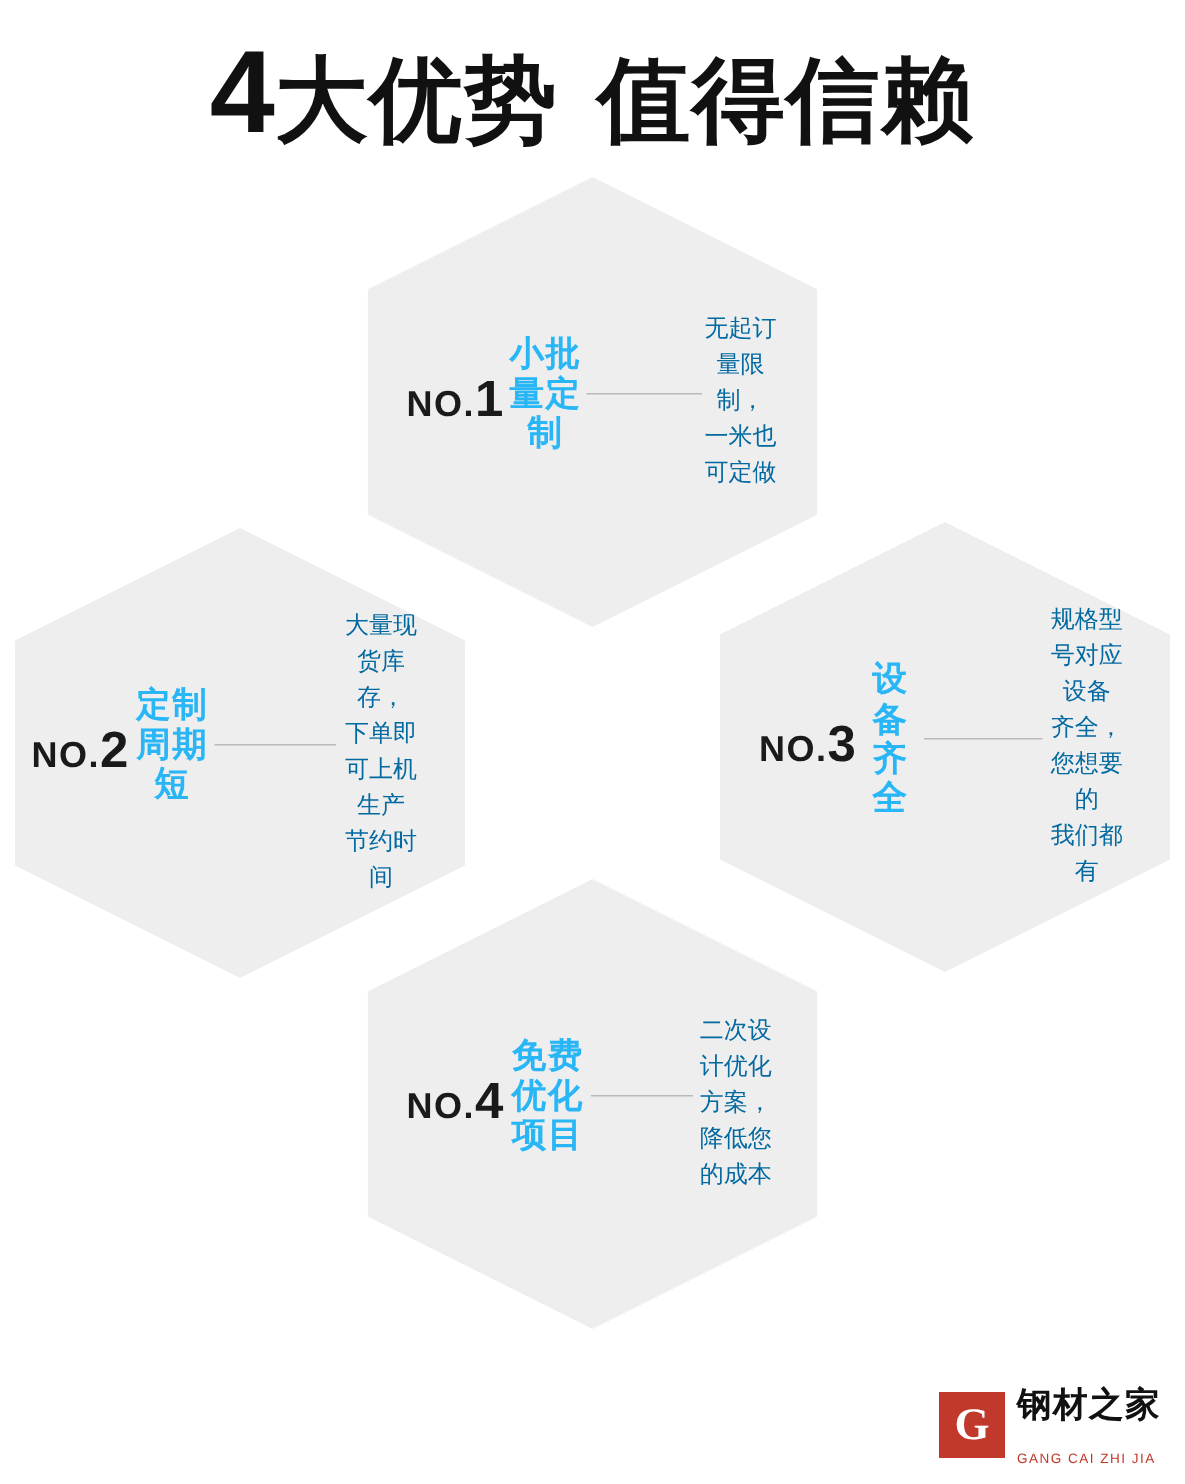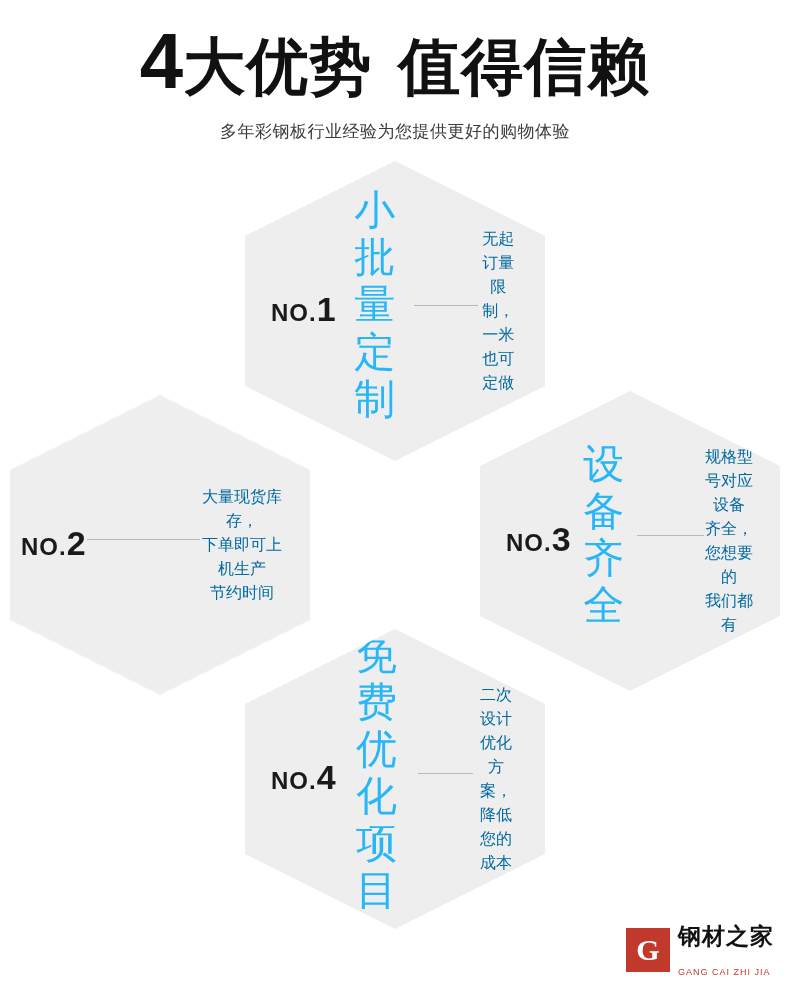--- a/index.html
+++ b/index.html
@@ -89,22 +89,22 @@
     letter-spacing: 1px;
     line-height: 1;
     margin-bottom: 4px;
   }
   .hex-no .digit {
     font-size: 34px;
     font-weight: bold;
     line-height: 1;
   }
   .hex-heading {
-    font-size: 41px;
-    font-weight: normal;
+    font-size: 23px;
+    font-weight: bold;
     color: #29b6f6;
     letter-spacing: 1px;
     line-height: 1.15;
     margin-bottom: 12px;
   }
   .hex-rule {
     width: 172px;
     height: 1px;
     background: #b9b9b9;
     margin-bottom: 12px;
@@ -165,39 +165,39 @@
 </head>
 <body>
 
 <div class="header">
   <div class="title-row">
     <span class="title-num">4</span>
     <span class="title-a">大优势</span>
     <span class="title-gap"></span>
     <span class="title-b">值得信赖</span>
   </div>
-  <div class="subtitle">多年彩钢板行业经验为您提供更好的购物体验</div>
 </div>
 
 <div class="diagram">
 
   <div class="hex hex-1">
     <div class="hex-no">
       <span>NO.</span><span class="digit">1</span>
     </div>
     <div class="hex-heading">小批量定制</div>
     <div class="hex-rule"></div>
     <div class="hex-desc">无起订量限制，
 一米也可定做</div>
   </div>
 
   <div class="hex hex-2">
     <div class="hex-no">
       <span>NO.</span><span class="digit">2</span>
     </div>
+    <div class="hex-heading">定制周期短</div>
     <div class="hex-rule"></div>
     <div class="hex-desc">大量现货库存，
 下单即可上机生产
 节约时间</div>
   </div>
 
   <div class="hex hex-3">
     <div class="hex-no">
       <span>NO.</span><span class="digit">3</span>
     </div>

